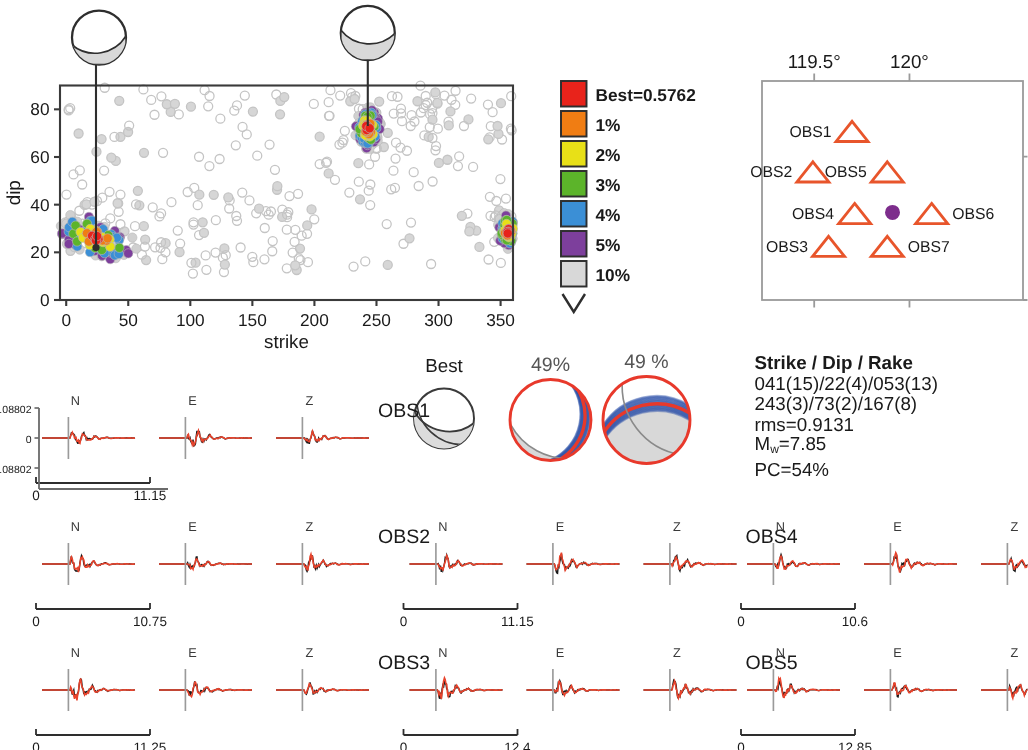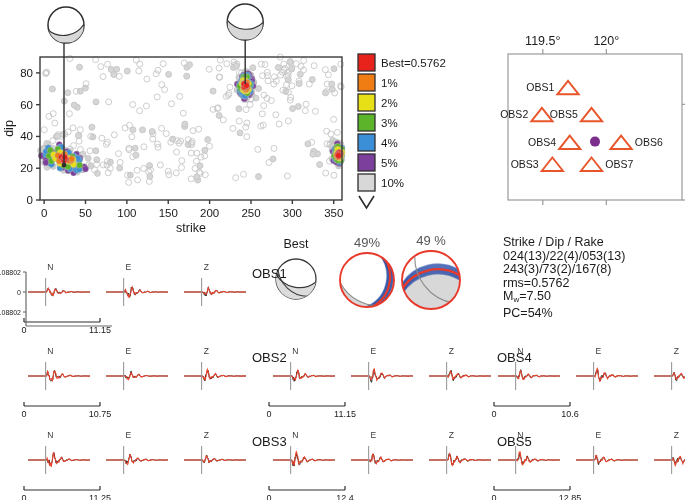--- a/index.html
+++ b/index.html
@@ -767,21 +767,21 @@
           <circle cx="245.1945205479452" cy="22" r="18" fill="#ffffff" stroke="#2e2e2e" stroke-width="1.5"></circle>
           <clipPath id="clbeachballcalloutright">
             <circle cx="245.1945205479452" cy="22" r="18"></circle>
           </clipPath>
           <path d="M 227.1945205479452 20 A 24.3 24.3 0 0 0 263.1945205479452 22.4 L 263.1945205479452 40 L 227.1945205479452 40 Z" fill="#d8d8d8" stroke="#2e2e2e" stroke-width="1.1" clip-path="url(#clbeachballcalloutright)"></path>
         </g>
       </g>
     </svg>
 </div>
 
-<div class="abs" style="left:356px;top:50px;width:100px;height:170px;">
+<div class="abs" style="left:372px;top:50px;width:100px;height:170px;font-weight:bold;">
   <svg id="lg" width="100" height="170" viewBox="0 0 100 170">
       <rect x="2" y="4" width="17" height="17" fill="#e8231b" stroke="#2e2e2e" stroke-width="1.3"></rect>
       <text x="25" y="17" font-size="11.5" fill="#1a1a1a" font-family="&quot;Liberation Sans&quot;,sans-serif">Best=0.5762</text>
       <rect x="2" y="24" width="17" height="17" fill="#f07d13" stroke="#2e2e2e" stroke-width="1.3"></rect>
       <text x="25" y="37" font-size="11.5" fill="#1a1a1a" font-family="&quot;Liberation Sans&quot;,sans-serif">1%</text>
       <rect x="2" y="44" width="17" height="17" fill="#e8e017" stroke="#2e2e2e" stroke-width="1.3"></rect>
       <text x="25" y="57" font-size="11.5" fill="#1a1a1a" font-family="&quot;Liberation Sans&quot;,sans-serif">2%</text>
       <rect x="2" y="64" width="17" height="17" fill="#5cb42a" stroke="#2e2e2e" stroke-width="1.3"></rect>
       <text x="25" y="77" font-size="11.5" fill="#1a1a1a" font-family="&quot;Liberation Sans&quot;,sans-serif">3%</text>
       <rect x="2" y="84" width="17" height="17" fill="#3b8fd6" stroke="#2e2e2e" stroke-width="1.3"></rect>
@@ -819,25 +819,25 @@
       <text x="140.8" y="114.06" text-anchor="start" font-size="10.5" fill="#1a1a1a" font-family="&quot;Liberation Sans&quot;,sans-serif">OBS6</text>
       <path d="M 58.37 125.52000000000001 L 69.03 138.96 L 47.709999999999994 138.96 Z" fill="none" stroke="#e8552b" stroke-width="1.9" stroke-linejoin="miter"></path>
       <text x="44.669999999999995" y="135.96" text-anchor="end" font-size="10.5" fill="#1a1a1a" font-family="&quot;Liberation Sans&quot;,sans-serif">OBS3</text>
       <path d="M 97.52 125.52000000000001 L 108.17999999999999 138.96 L 86.86 138.96 Z" fill="none" stroke="#e8552b" stroke-width="1.9" stroke-linejoin="miter"></path>
       <text x="111.22" y="135.96" text-anchor="start" font-size="10.5" fill="#1a1a1a" font-family="&quot;Liberation Sans&quot;,sans-serif">OBS7</text>
       <circle cx="101" cy="109.6" r="5" fill="#7d2d8c"></circle>
     </svg>
 </div>
 
 <div class="abs txt sol" style="left:503px;top:236px;width:182px;">
-  <div style="font-weight:normal;">Strike / Dip / Rake</div>
-  <div>024(13)/22(4)/053(13)</div>
+  <div style="font-weight:bold;">Strike / Dip / Rake</div>
+  <div>041(15)/22(4)/053(13)</div>
   <div>243(3)/73(2)/167(8)</div>
-  <div>rms=0.5762</div>
-  <div><span>M</span><span class="sub">w</span><span>=7.50</span></div>
+  <div>rms=0.9131</div>
+  <div><span>M</span><span class="sub">w</span><span>=7.85</span></div>
   <div>PC=54%</div>
 </div>
 
 <div class="abs" style="left:268px;top:224px;width:200px;height:96px;">
   <svg id="bb" width="200" height="96" viewBox="0 0 200 96">
       <text x="28" y="24" text-anchor="middle" font-size="12.5" fill="#1a1a1a" font-family="&quot;Liberation Sans&quot;,sans-serif">Best</text>
       <g>
         <clipPath id="cb0">
           <circle cx="28" cy="55" r="20"></circle>
         </clipPath>

